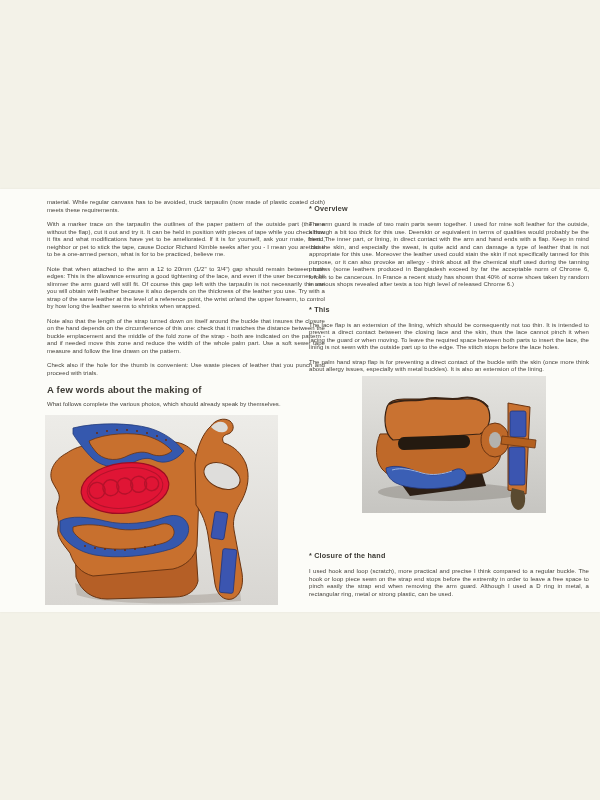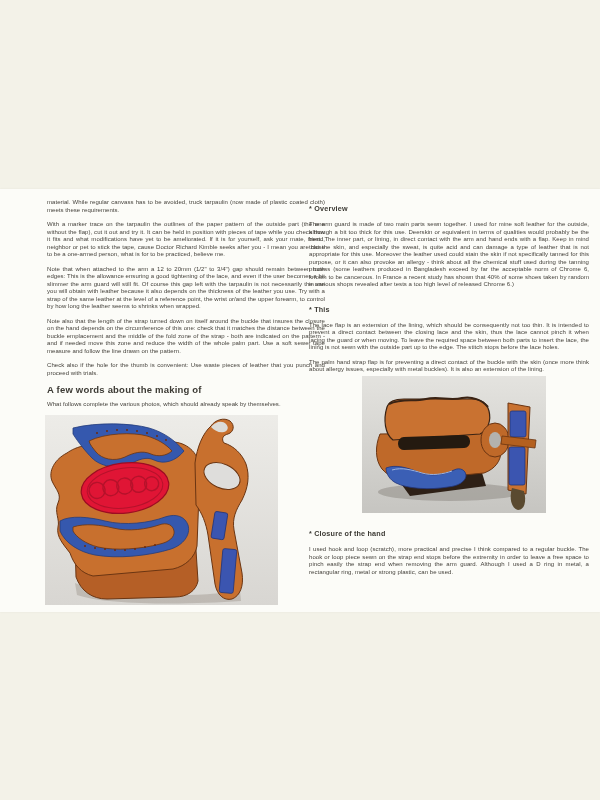--- a/index.html
+++ b/index.html
@@ -14,21 +14,21 @@
   .col p{margin:0 0 7px 0;font-size:6px;line-height:7.5px;text-align:justify;letter-spacing:0.05px;}
   .left-col{left:7px;top:10px;width:278px;margin-left:40px;}
   .right-col{left:309px;top:15px;width:280px;}
   .making-heading{font-size:9.5px;line-height:11px;margin:5px 0 6px 0;color:#3c3a34;font-weight:bold;letter-spacing:0.2px;}
   .sec-heading{font-size:7.2px;line-height:9px;margin:0 0 8px 0;color:#3c3a34;font-weight:bold;letter-spacing:0.2px;}
   .sec-gap{height:9px;}
   .photo{position:absolute;overflow:hidden;}
   .photo svg{display:block;}
   .photo-left{left:45px;top:226px;width:233px;height:190px;}
   .photo-right{left:362px;top:187px;width:184px;height:137px;}
-  .closure-block{left:309px;top:340px;width:280px;position:absolute;color:#45423c;}
+  .closure-block{left:309px;top:362px;width:280px;position:absolute;color:#45423c;}
   .closure-block p{margin:0;font-size:6px;line-height:7.5px;text-align:justify;letter-spacing:0.05px;}
 </style>
 </head>
 <body>
 
 <div class="stage">
   <div class="page-spread">
 
     <div class="col left-col">
       <p>material. While regular canvass has to be avoided, truck tarpaulin (now made of plastic coated cloth) meets these requirements.</p>

